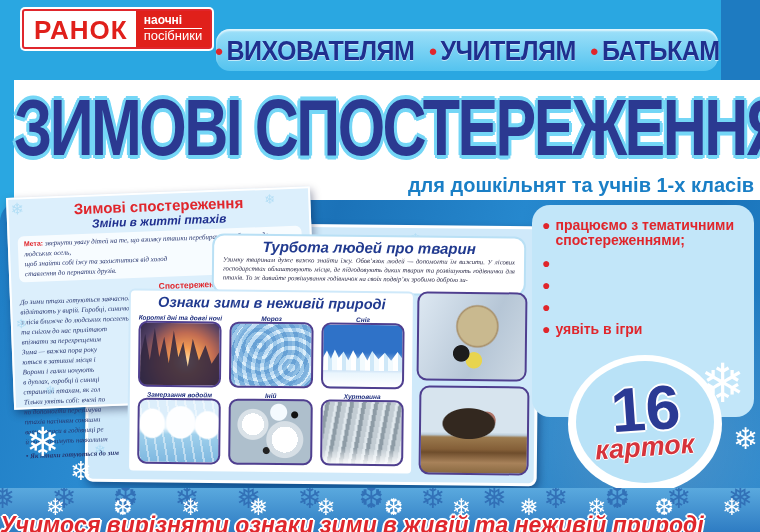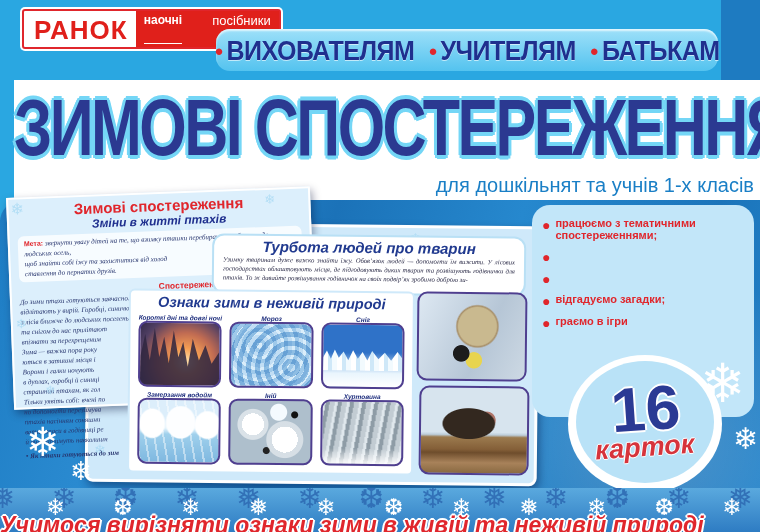--- a/index.html
+++ b/index.html
@@ -2,34 +2,34 @@
 <html><head>
 <meta charset="utf-8">
 <style>
   html,body{margin:0;padding:0;}
   .poster{position:relative;width:760px;height:532px;overflow:hidden;font-family:"Liberation Sans",sans-serif;background:#1e7bc1;}
 
   
   .top-band{position:absolute;left:0;top:0;width:721px;height:80px;background:#2aa7e1;z-index:1;}
   .logo{position:absolute;left:22px;top:9px;display:flex;align-items:stretch;background:#fff;border:2px solid #e0262c;border-radius:3px;box-shadow:0 0 0 2px #ffffff;}
   .logo-brand{color:#e0201b;font-weight:bold;font-size:26px;letter-spacing:1px;padding:6px 8px 4px 10px;line-height:1;}
-  .logo-tag{background:#e0201b;color:#fff;display:flex;flex-direction:row;padding:3px 8px;line-height:1.05;text-align:left;gap:30px;}
+  .logo-tag{background:#e0201b;color:#fff;display:flex;flex-direction:column;padding:3px 8px;line-height:1.05;text-align:left;}
   .lt1{font-size:12px;font-weight:bold;border-bottom:1px solid #fff;padding-bottom:1px;}
   .lt2{font-size:13px;font-weight:normal;}
   .audience-pill{position:absolute;left:216px;top:29px;width:502px;height:42px;border-radius:14px;background:linear-gradient(#9ee0f9,#54c3ef);display:flex;align-items:center;justify-content:center;gap:14px;box-shadow:inset 0 2px 2px rgba(255,255,255,.7);}
   .aud-item{display:flex;align-items:center;gap:3px;}
   .aud-dot{color:#e0262c;font-size:15px;line-height:1;}
   .aud-label{color:#1f2f8e;font-weight:bold;font-size:25px;letter-spacing:-.5px;transform:scaleY(1.08);text-shadow:0 1px 0 rgba(255,255,255,.6);}
 
   
   .cyan-strip{position:absolute;left:0;top:80px;width:14px;height:140px;background:#2aa7e1;z-index:1;}
   .title-band{position:absolute;left:14px;top:80px;width:746px;height:120px;background:#ffffff;z-index:2;}
   .main-title{position:absolute;left:0;top:8px;width:100%;text-align:center;white-space:nowrap;color:#2b3991;font-weight:bold;font-size:61px;letter-spacing:-2.5px;line-height:1;transform:scaleY(1.32);transform-origin:top center;
     text-shadow:3px 0 0 #74d6f6,-3px 0 0 #74d6f6,0 3px 0 #74d6f6,0 -3px 0 #74d6f6,2px 2px 0 #74d6f6,-2px 2px 0 #74d6f6,2px -2px 0 #74d6f6,-2px -2px 0 #74d6f6;}
-  .subtitle{position:absolute;right:6px;top:94px;color:#1a7fc6;font-weight:normal;font-size:20px;}
+  .subtitle{position:absolute;right:6px;top:94px;color:#1a7fc6;font-weight:bold;font-size:20px;}
 
   
   .main-section{position:absolute;left:0;top:200px;width:760px;height:332px;z-index:1;border-top-left-radius:22px;
     background:radial-gradient(circle at 86% 72%, rgba(255,255,255,.22), transparent 26%),
                linear-gradient(105deg,#1e7dc4 0%,#2a8ad0 18%,#1b72b8 40%,#2688ce 62%,#1b74ba 85%,#2383ca 100%);}
 
   
   .right-card{position:absolute;left:86px;top:224px;width:446px;height:254px;background:#cfe9fa;border:3px solid #fff;border-radius:8px;transform:rotate(.6deg);z-index:2;box-shadow:2px 4px 9px rgba(0,10,50,.4);}
   .left-card{position:absolute;left:10px;top:192px;width:304px;height:212px;background:#dceffc;border:2px solid #fff;transform:rotate(-2.2deg);z-index:3;box-shadow:2px 4px 9px rgba(0,10,50,.4);padding:4px 8px;box-sizing:border-box;}
   .lc-title{color:#e0262c;font-weight:bold;font-size:15px;text-align:center;line-height:1.1;}
@@ -62,21 +62,21 @@
   .img-bird1{background:radial-gradient(circle at 55% 38%,#c9b98f 0 24%,#a8906a 26%,transparent 28%),radial-gradient(circle at 40% 70%,#1c1c1c 0 9%,transparent 10%),radial-gradient(circle at 52% 78%,#e8d44f 0 9%,transparent 10%),linear-gradient(115deg,#dde8f2,#b6c6d6 60%,#cdd9e4);}
   .img-bird2{background:radial-gradient(ellipse 30% 22% at 45% 42%,#33281f 0 80%,transparent 85%),radial-gradient(circle at 62% 38%,#b0766a 0 10%,transparent 11%),linear-gradient(#d7e4ee 0 52%,#bccdda 55%,#9b7a4e 58%,#845f38 72%,#6e4d2c 76%,#a8825a 88%,#8a6a42 100%);}
   .bird-box{position:absolute;width:106px;height:85px;border:2px solid #4f3f8f;border-radius:10px;z-index:4;transform:rotate(.6deg);overflow:hidden;}
   .bird-box.b1{left:417px;top:292px;}
   .bird-box.b2{left:419px;top:386px;}
 
   
   .features-panel{position:absolute;left:532px;top:205px;width:222px;height:212px;background:#c2e6f9;border-radius:18px;z-index:3;padding:13px 10px;box-sizing:border-box;display:flex;flex-direction:column;gap:8px;}
   .feat-item{display:flex;gap:5px;align-items:flex-start;}
   .feat-dot{color:#e0262c;font-size:14px;line-height:1;}
-  .feat-text{color:#e0262c;font-weight:bold;font-size:11px;line-height:1.08;white-space:pre-line;}
+  .feat-text{color:#e0262c;font-weight:bold;font-size:14px;line-height:1.08;white-space:pre-line;}
 
   
   .swoosh{position:absolute;left:590px;top:352px;width:220px;height:140px;border-radius:50%;border:10px solid transparent;border-bottom-color:#ffffff;transform:rotate(14deg);z-index:3;}
   .badge{position:absolute;left:568px;top:355px;width:154px;height:138px;background:#ffffff;border-radius:50%;z-index:4;}
   .badge-inner{position:absolute;left:8px;top:6px;right:8px;bottom:10px;background:#b9e2f7;border-radius:50%;display:flex;flex-direction:column;align-items:center;justify-content:center;}
   .badge-count{color:#2b3a94;font-weight:bold;font-size:62px;line-height:.9;transform:rotate(-4deg);text-shadow:2px 0 0 #fff,-2px 0 0 #fff,0 2px 0 #fff,0 -2px 0 #fff;}
   .badge-unit{color:#d6343c;font-weight:bold;font-style:italic;font-size:27px;margin-top:-4px;transform:rotate(-4deg);text-shadow:1px 0 0 #fff,-1px 0 0 #fff,0 1px 0 #fff,0 -1px 0 #fff;}
 
   
   .flake{position:absolute;color:#fff;line-height:1;z-index:3;}
@@ -207,25 +207,24 @@
 спостереженнями;</span>
     </div>
     <div class="feat-item">
       <span class="feat-dot">●</span>
     </div>
     <div class="feat-item">
       <span class="feat-dot">●</span>
     </div>
     <div class="feat-item">
       <span class="feat-dot">●</span>
-      <span class="feat-text">відгадуємо загадки;</span>
-    </div>
-    <div class="feat-item">
-      <span class="feat-dot">●</span>
-      <span class="feat-text">граємо в ігри</span>
+    </div>
+    <div class="feat-item">
+      <span class="feat-dot">●</span>
+      <span class="feat-text">уявіть в ігри</span>
     </div>
   </div>
 
   <div class="swoosh"></div>
   <div class="badge">
     <div class="badge-inner">
       <div class="badge-count">16</div>
       <div class="badge-unit">карток</div>
     </div>
   </div>

